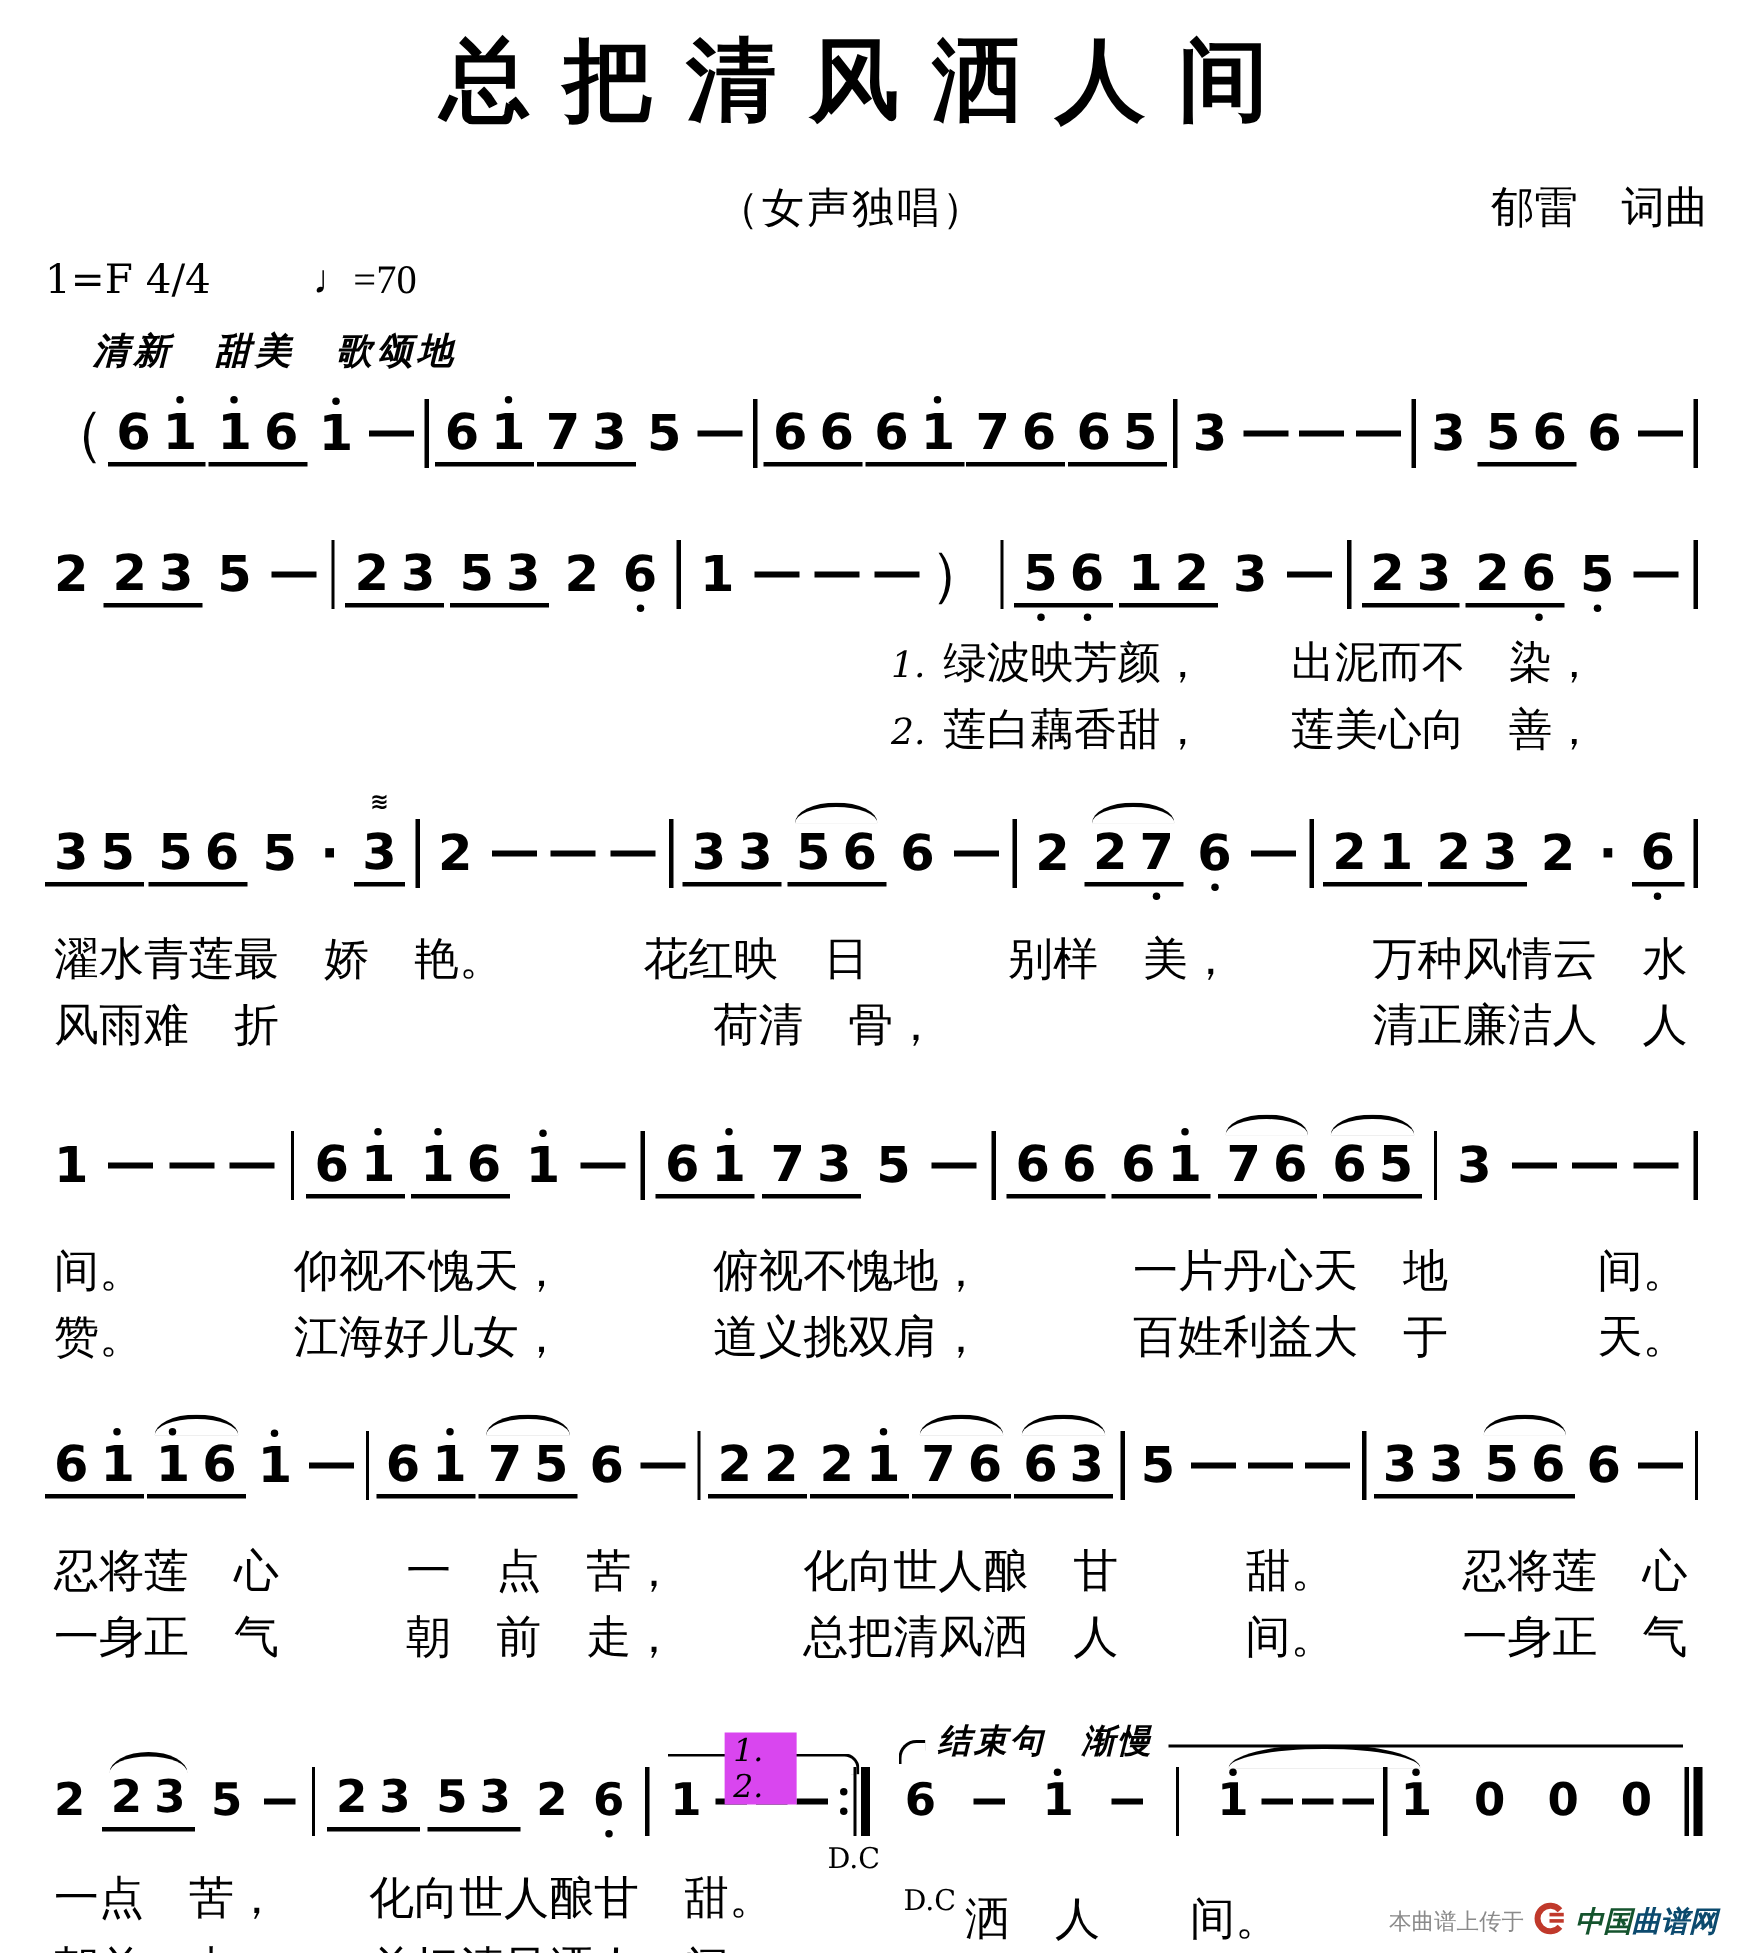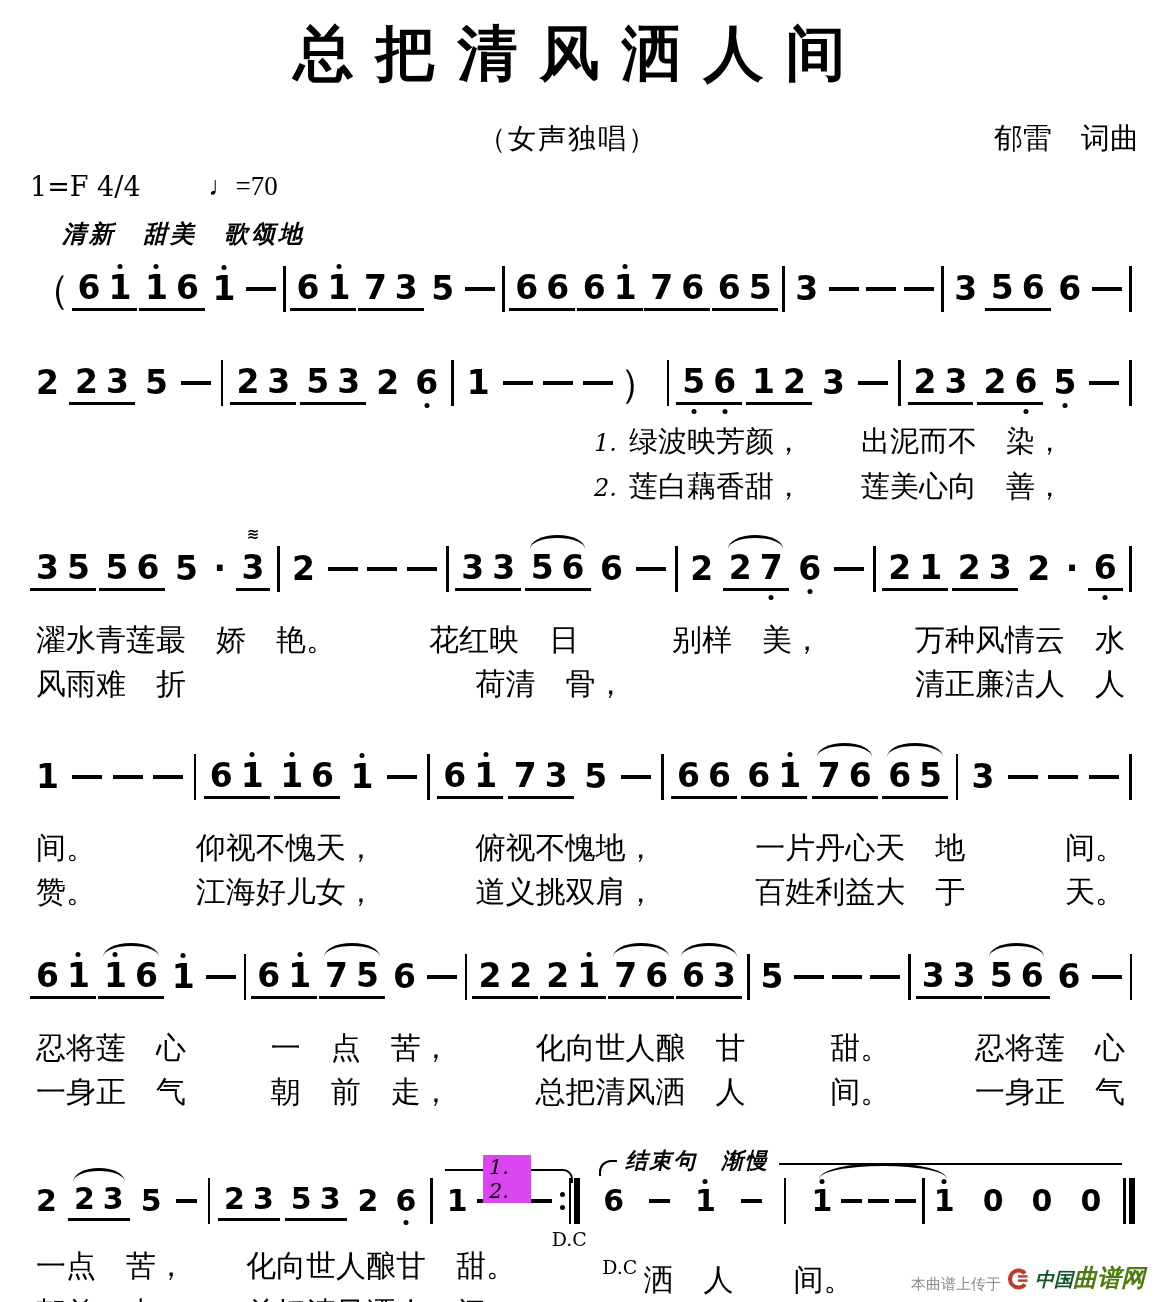--- a/index.html
+++ b/index.html
@@ -54,24 +54,24 @@
   .verse-row{padding-left:594px;font-size:29px;line-height:43px;display:flex;align-items:baseline}
   .vmark{font-style:italic;font-family:"DejaVu Serif",serif;font-size:24px;margin-right:12px}
   .lyr-block{margin-top:16px}
   .lyr-row{display:flex;justify-content:space-between;padding:0 36px;font-size:30px;line-height:44px}
   .seg{white-space:pre}
   .bottom{display:flex;margin-top:8px;padding:0 36px}
   .bottom-left{width:52%}
   .bl-row{font-size:30px;line-height:47px;white-space:pre}
   .bottom-right{font-size:30px;line-height:51px}
   .dc{font-size:19px;font-family:"DejaVu Serif",serif;vertical-align:16px;margin-right:6px}
-  .footer{position:absolute;right:16px;bottom:8px;display:flex;align-items:flex-end;gap:6px}
+  .footer{position:absolute;right:16px;bottom:8px;display:flex;align-items:center;gap:6px}
   .f-pre{color:#8a8a8a;font-size:15px}
   .f-cn{color:#14532d;font-size:19px;font-weight:700;font-style:italic}
-  .f-site{color:#4d7c0f;font-size:24px;font-weight:700;font-style:italic}
+  .f-site{color:#0c4a6e;font-size:19px;font-weight:700;font-style:italic}
 </style>
 </head>
 <body>
 
 <div class="page">
   <h1 class="title">总把清风洒人间</h1>
 
   <div class="subrow">
     <span class="spacer"></span>
     <span class="subtitle">（女声独唱）</span>

